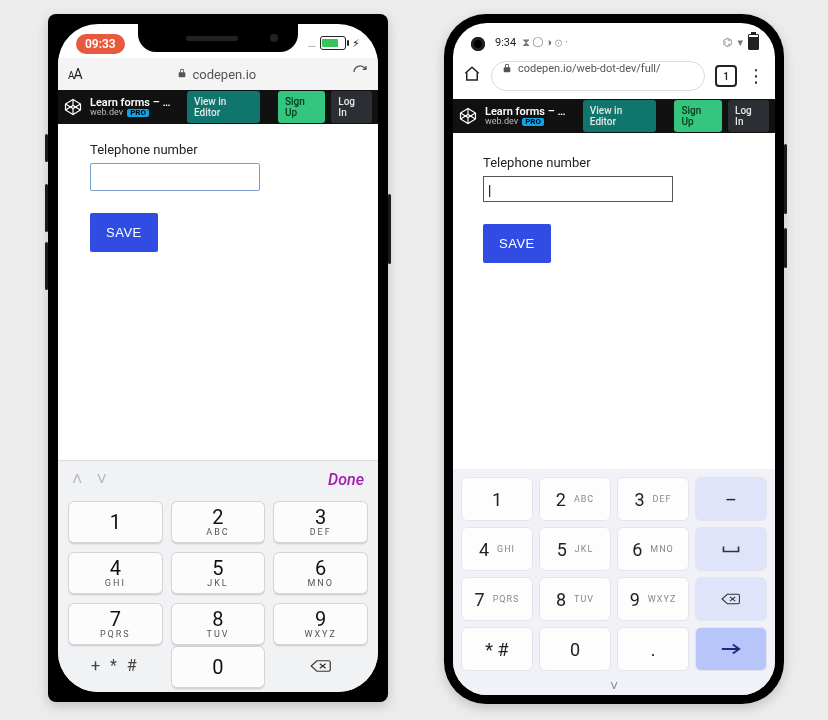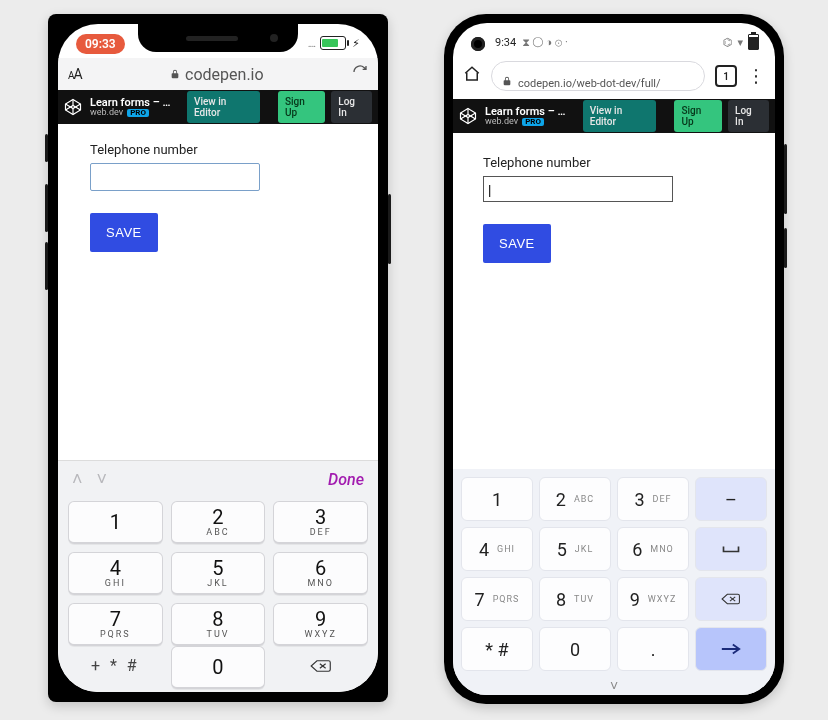--- a/index.html
+++ b/index.html
@@ -60,21 +60,21 @@
   #iphone .sb-right .batt::after { content:""; position:absolute; right:-4px; top:3px; width:2px; height:6px; background:#222; border-radius:1px; }
   #iphone .sb-right .batt .fill { width:16px; height:8px; margin-left:1px; background:#37c559; border-radius:1px; }
   #iphone .sb-right .bolt { color:#222; font-size:11px; margin-left:1px; }
 
   #iphone .safari {
     position:absolute; left:0; right:0; top:34px; height:32px;
     background:#f4f4f5; display:flex; align-items:center; padding:0 10px; gap:10px;
     border-top-left-radius: 0; border-top-right-radius: 0;
   }
   #iphone .safari .aa { font-size:13px; color:#222; font-weight:400; letter-spacing:-1px; }
-  #iphone .safari .url { flex:1; text-align:center; color:#555; font-size:16px; display:flex; gap:5px; justify-content:center; align-items:center;}
+  #iphone .safari .url { flex:1; text-align:center; color:#555; font-size:13px; display:flex; gap:5px; justify-content:center; align-items:center;}
   #iphone .safari .reload svg { width:16px; height:16px; color:#555; }
   #iphone .safari .aa .bigA { font-size:14px; } .safari .aa .smA { font-size:10px; }
 
   
   .cpbar {
     position:absolute; left:0; right:0; height:34px; background:#111; color:#fff;
     display:flex; align-items:center; padding:0 6px; gap:6px; font-size:11px;
   }
   .cpbar .cp-logo { width:18px; height:18px; }
   .cpbar .cp-logo svg { width:18px; height:18px; display:block; }
@@ -150,21 +150,21 @@
   #android .sb-right .batt { width:9px; height:14px; border:1px solid #222; border-radius:1px; position:relative;}
   #android .sb-right .batt::before{content:"";position:absolute; top:-3px; left:2px; width:5px; height:2px; background:#222;}
   #android .sb-right .batt .fill{ position:absolute; left:0; right:0; bottom:0; top:2px; background:#222;}
 
   #android .chrome-bar {
     position:absolute; left:0; right:0; top:34px; height:38px; display:flex; align-items:center;
     padding:0 10px; gap:10px;
   }
   #android .chrome-bar .home svg { width:18px; height:18px; color:#222; }
   #android .chrome-bar .url {
-    flex:1; height:28px; border:1px solid #d9d9de; border-radius:16px; display:flex; align-items:flex-end; gap:6px; padding:0 10px;
+    flex:1; height:28px; border:1px solid #d9d9de; border-radius:16px; display:flex; align-items:flex-start; gap:6px; padding:0 10px;
     font-size:11px; color:#555;
   }
   #android .chrome-bar .tabcount { width:18px; height:18px; border:2px solid #222; border-radius:4px; font-size:10px; display:flex; align-items:center; justify-content:center; color:#222; font-weight:600;}
   #android .chrome-bar .more { font-size:18px; color:#222; line-height:0; }
 
   
   #android .akb {
     position:absolute; left:0; right:0; bottom:0; height:218px;
     background: #f0f2f7;
     padding: 8px 8px 0 8px;

